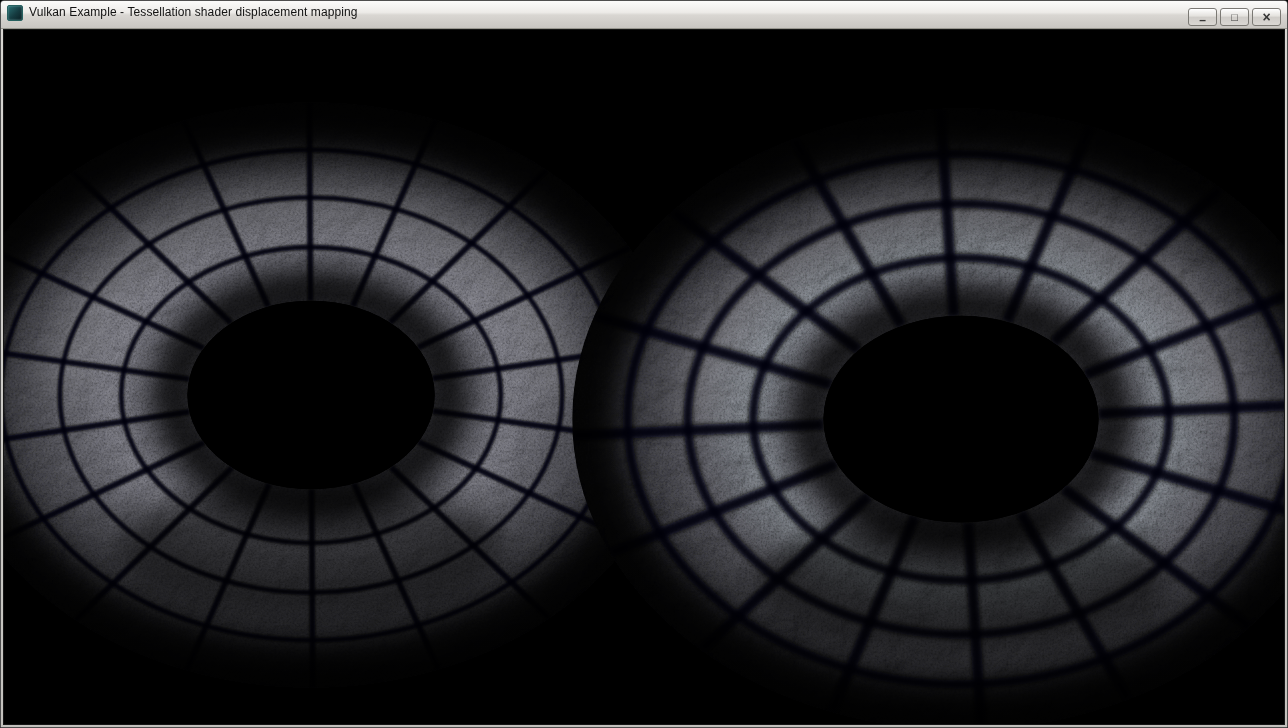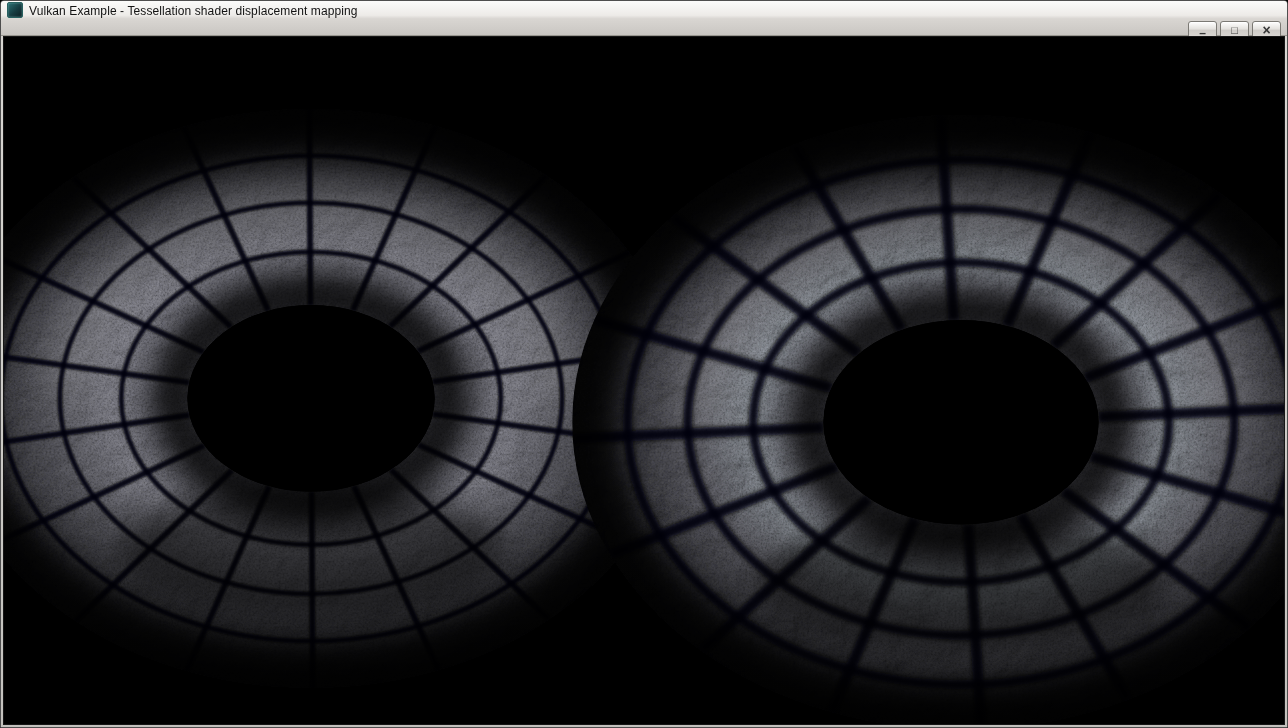--- a/index.html
+++ b/index.html
@@ -1,19 +1,19 @@
 <!DOCTYPE html>
 <html><head>
 <meta charset="utf-8">
 <style>
   *{margin:0;padding:0;box-sizing:border-box}
   html,body{width:1288px;height:728px;background:#000;font-family:"Liberation Sans",sans-serif;overflow:hidden}
   .window{width:1288px;height:728px;border:1px solid #4e4e4e;border-radius:4px 4px 0 0;
     background:linear-gradient(#d9d7d3,#c3c1bd);display:flex;flex-direction:column;overflow:hidden}
-  .titlebar{height:28px;flex:0 0 28px;display:flex;align-items:flex-end;padding:17px 6px;
+  .titlebar{height:28px;flex:0 0 28px;display:flex;align-items:flex-start;padding:4px 6px;
     background:linear-gradient(180deg,#fbfbfa 0%,#edebe8 42%,#d9d6d2 52%,#c9c6c2 100%);
     border-bottom:1px solid #98968f;position:relative;user-select:none}
   .app-icon{width:16px;height:16px;margin-right:6px;border:1px solid #27605f;border-radius:2px;
     background:linear-gradient(135deg,#2a6f72 0%,#153b40 55%,#0a1f23 100%);
     box-shadow:inset 0 0 2px rgba(160,230,230,.55);flex:0 0 16px}
   .title{font-size:12px;color:#121212;white-space:nowrap;letter-spacing:.1px}
   .caption{margin-left:auto;display:flex;gap:3px;align-self:flex-start;padding-top:3px}
   .cbtn{width:29px;height:18px;border:1px solid #7b7974;border-radius:3px;cursor:default;
     background:linear-gradient(#ffffff,#e3e1dd 45%,#cfccc8 50%,#dad7d3 100%);
     display:flex;align-items:center;justify-content:center;

